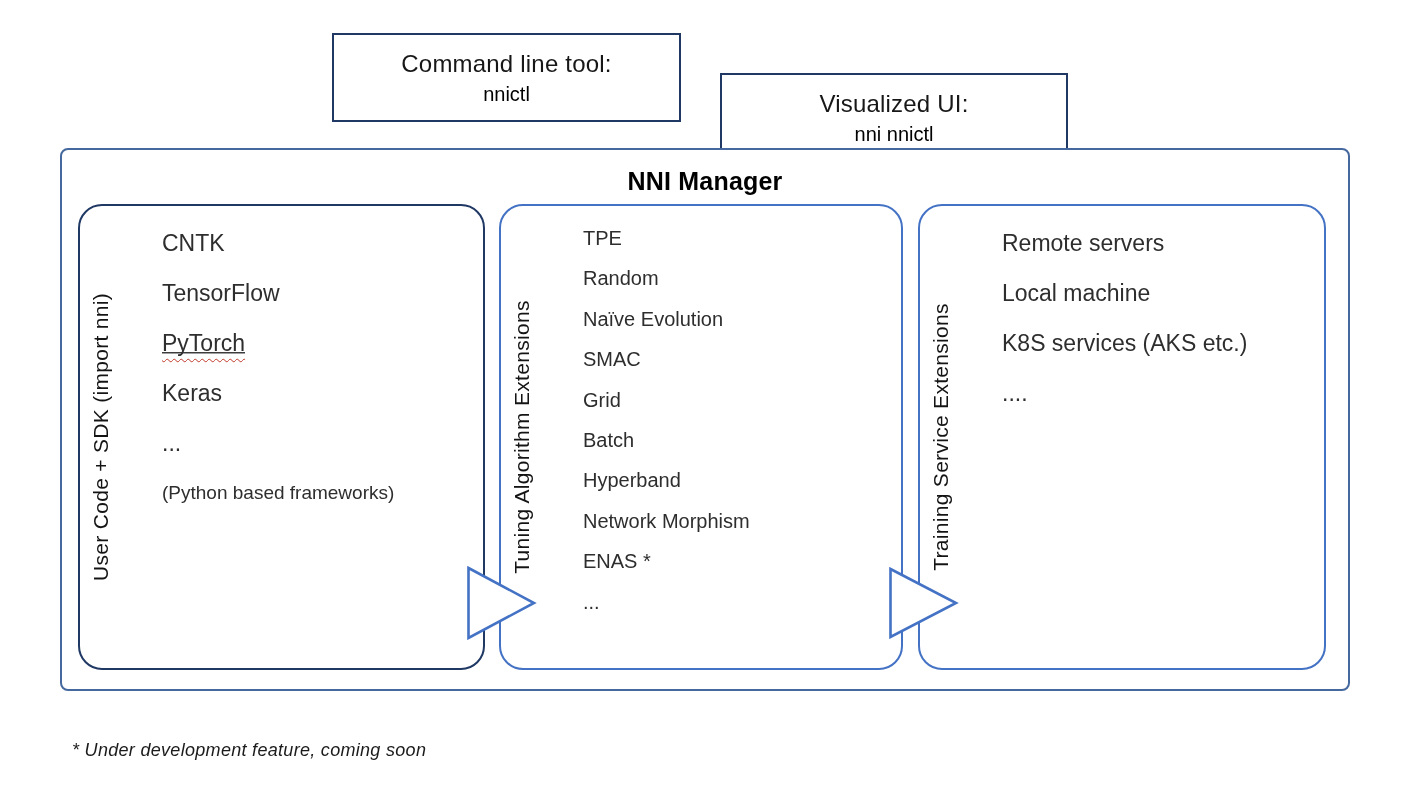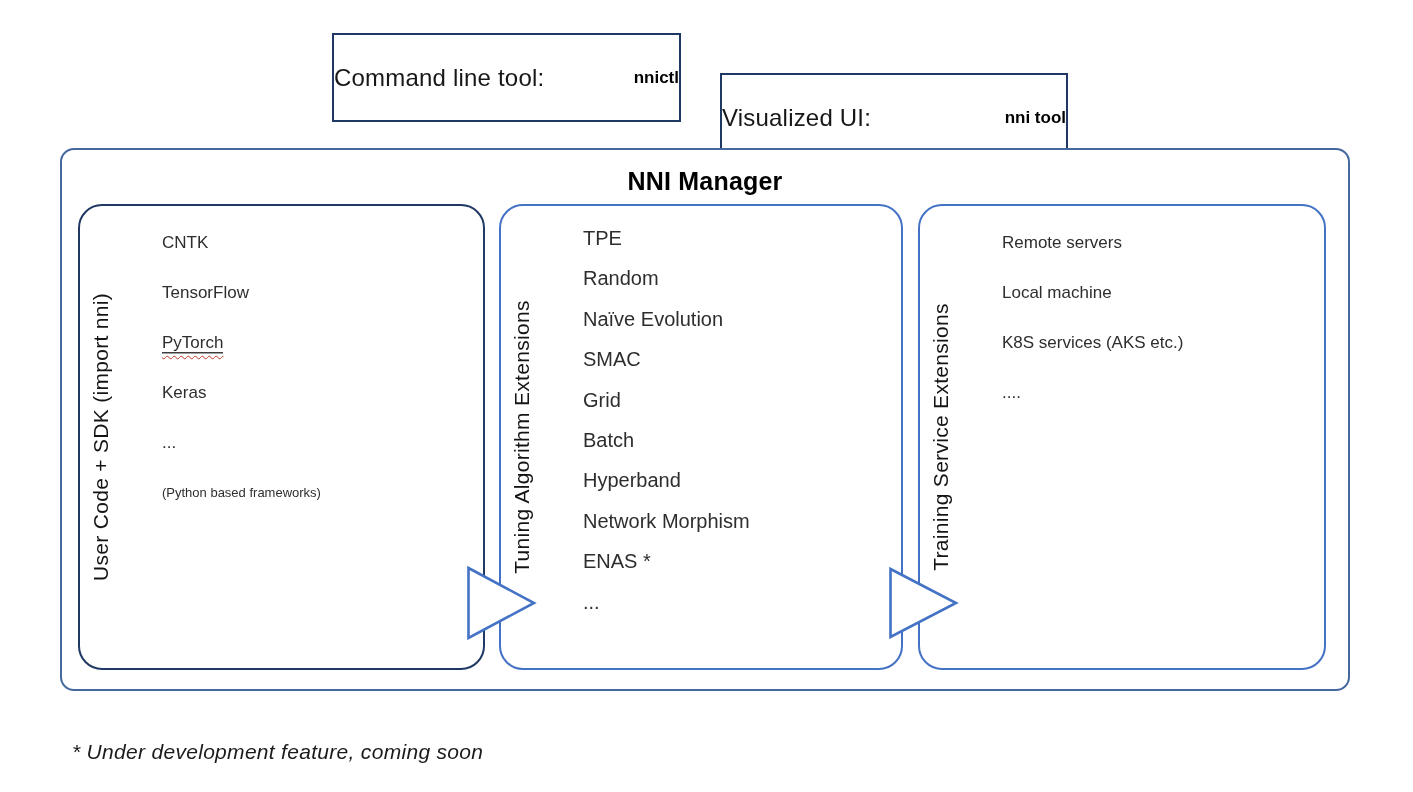--- a/index.html
+++ b/index.html
@@ -21,39 +21,39 @@
   }
 
   
   .top-box {
     position: absolute;
     top: 33px;
     height: 89px;
     border: 2.5px solid var(--dark-border);
     background: #fff;
     display: flex;
-    flex-direction: row;
+    flex-direction: column;
     align-items: center;
-    justify-content: space-between;
+    justify-content: center;
     gap: 5px;
   }
   #top-box-0 { left: 332px; width: 349px; }
   #top-box-1 { left: 720px; width: 348px; margin-top: 40px; }
   .top-box .tb-label { font-size: 24px; color: #171717; letter-spacing: 0.2px; }
-  .top-box .tb-value { font-size: 17px; font-weight: 700; color: #000; }
+  .top-box .tb-value { font-size: 20px; font-weight: 400; color: #000; }
 
   
   .manager {
     position: absolute;
     left: 60px;
     top: 148px;
     width: 1290px;
     height: 543px;
     border: 2px solid var(--outer-border);
-    border-radius: 14px;
+    border-radius: 8px;
     background: #fff;
   }
   .manager-title {
     text-align: center;
     margin-top: 17px;
     font-size: 25px;
     font-weight: 700;
     color: #000;
     letter-spacing: 0.2px;
   }
@@ -82,28 +82,28 @@
     letter-spacing: 0.3px;
   }
 
   .items {
     position: absolute;
     left: 82px;
     top: 12px;
     right: 8px;
   }
   .list-item {
-    font-size: 17px;
+    font-size: 23px;
     line-height: 50px;
     color: var(--text-main);
     white-space: nowrap;
   }
   #box-1 .list-item { font-size: 20px; line-height: 40.4px; }
 
-  .list-item.u-small { font-size: 13px; }
+  .list-item.u-small { font-size: 19px; }
   .list-item.u-italic { }
   .list-item.u-wavy {
     width: fit-content;
     text-decoration-line: underline;
     text-decoration-style: wavy;
     text-decoration-color: var(--wavy-red);
     text-decoration-thickness: 1px;
     text-underline-offset: 7px;
     background-image: linear-gradient(#3d3d3d, #3d3d3d);
     background-repeat: no-repeat;
@@ -114,36 +114,36 @@
   
   .tri { position: absolute; z-index: 5; }
   #tri-0 { left: 405px; top: 416px; }
   #tri-1 { left: 827px; top: 417px; }
 
   
   .footnote {
     position: absolute;
     left: 72px;
     top: 740px;
-    font-size: 21px;
+    font-size: 18px;
     font-style: italic;
     color: #1b1b1b;
     letter-spacing: 0.3px;
   }
 </style>
 </head>
 <body>
 
 <div class="top-box" id="top-box-0">
   <div class="tb-label">Command line tool:</div>
   <div class="tb-value">nnictl</div>
 </div>
 <div class="top-box" id="top-box-1">
   <div class="tb-label">Visualized UI:</div>
-  <div class="tb-value">nni tool</div>
+  <div class="tb-value">nni nnictl</div>
 </div>
 
 <div class="manager">
   <div class="manager-title">NNI Manager</div>
 
   <div class="box" id="box-0">
     <div class="side-label">User Code + SDK (import nni)</div>
     <div class="items">
         <div class="list-item">CNTK</div>
         <div class="list-item">TensorFlow</div>

